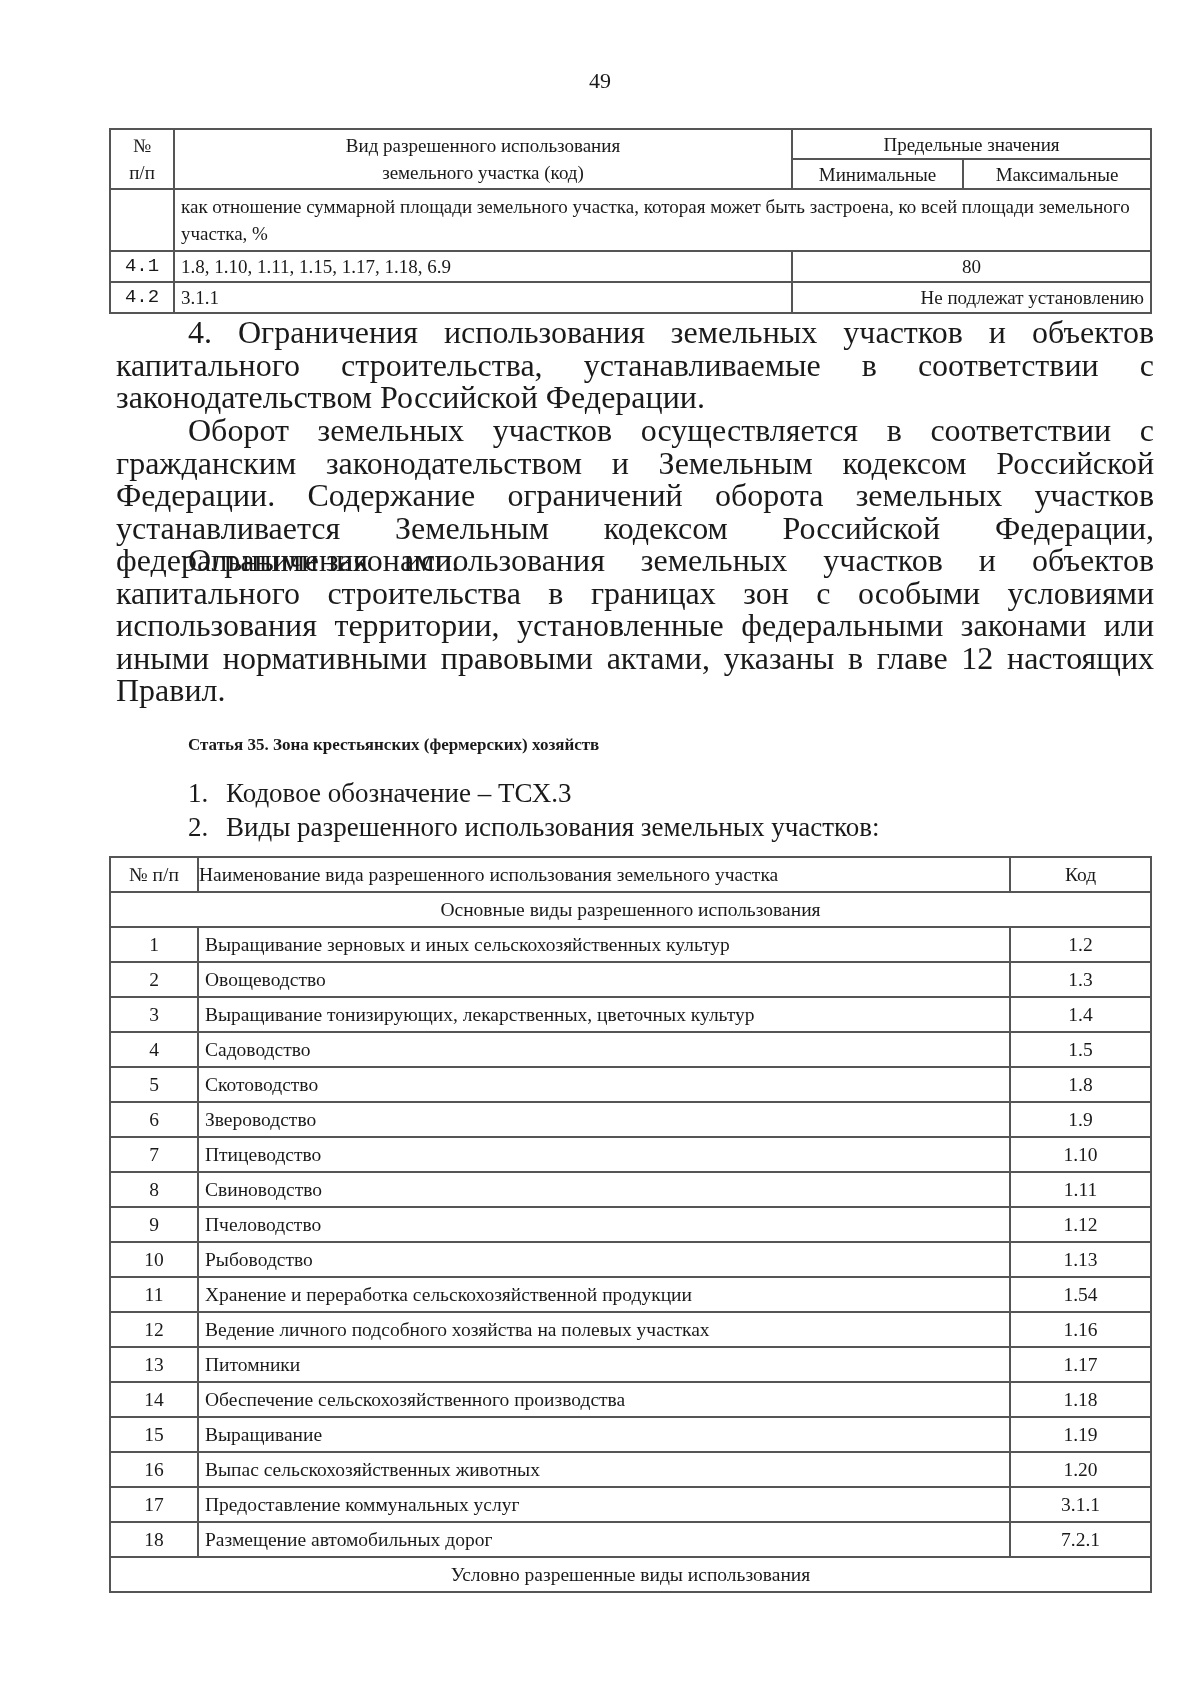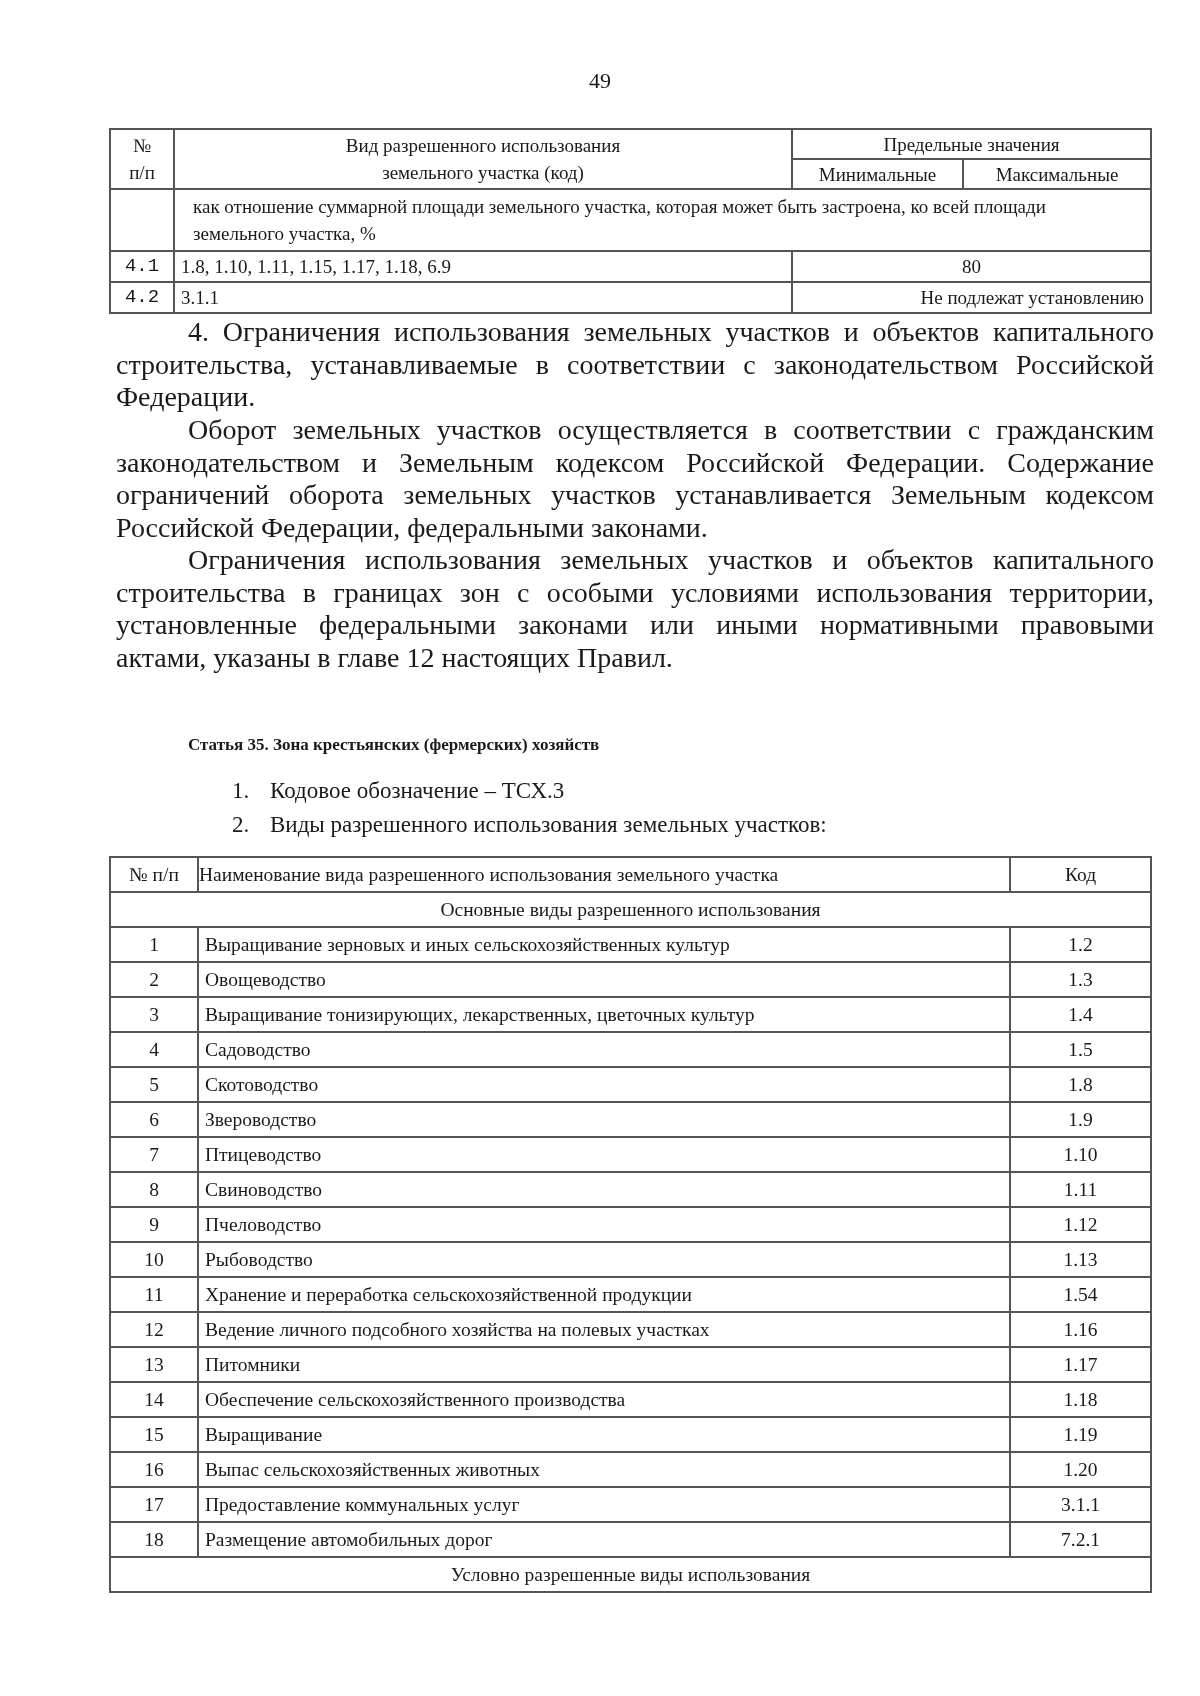--- a/index.html
+++ b/index.html
@@ -17,31 +17,31 @@
   #t1 { left: 109px; top: 128px; width: 1043px; font-size: 19px; }
   #t1 .c-num { width: 62px; text-align: center; }
   #t1 .c-name { width: 616px; }
   #t1 .c-min { width: 169px; text-align: center; }
   #t1 .c-max { text-align: center; margin-left: 15px; }
   #t1 th { line-height: 27px; }
   #t1 .h-group { height: 30px; }
   #t1 .h-sub { height: 30px; }
   #t1 td { line-height: 27px; padding: 1px 6px; }
   #t1 td.num { text-align: center; padding: 0; font-family: Liberation Mono, monospace; }
-  #t1 .wide { padding: 3px 18px; }
+  #t1 .wide { padding: 3px 6px; }
   
   .para {
-    position: absolute; left: 116px; width: 1038px; font-size: 28px; line-height: 32.5px;
+    position: absolute; left: 116px; width: 1038px; font-size: 32px; line-height: 32.5px;
     text-align: justify; text-align-last: left;
   }
   .indent { text-indent: 72px; }
   .heading {
     position: absolute; left: 188px; top: 735px; font-size: 17px; font-weight: bold;
   }
-  .list-item { position: absolute; left: 188px; font-size: 23px; margin-left: 44px; }
+  .list-item { position: absolute; left: 188px; font-size: 27px; }
   .list-item .n { display: inline-block; width: 38px; }
   
   #t2 { left: 109px; top: 856px; width: 1043px; font-size: 19.5px; }
   #t2 td { height: 33px; line-height: 31px; }
   #t2 .c-num { width: 86px; text-align: center; }
   #t2 .c-name { width: 804px; padding-left: 6px; }
   #t2 .c-code { text-align: center; }
   #t2 .section { text-align: center; }
 </style>
 </head>

